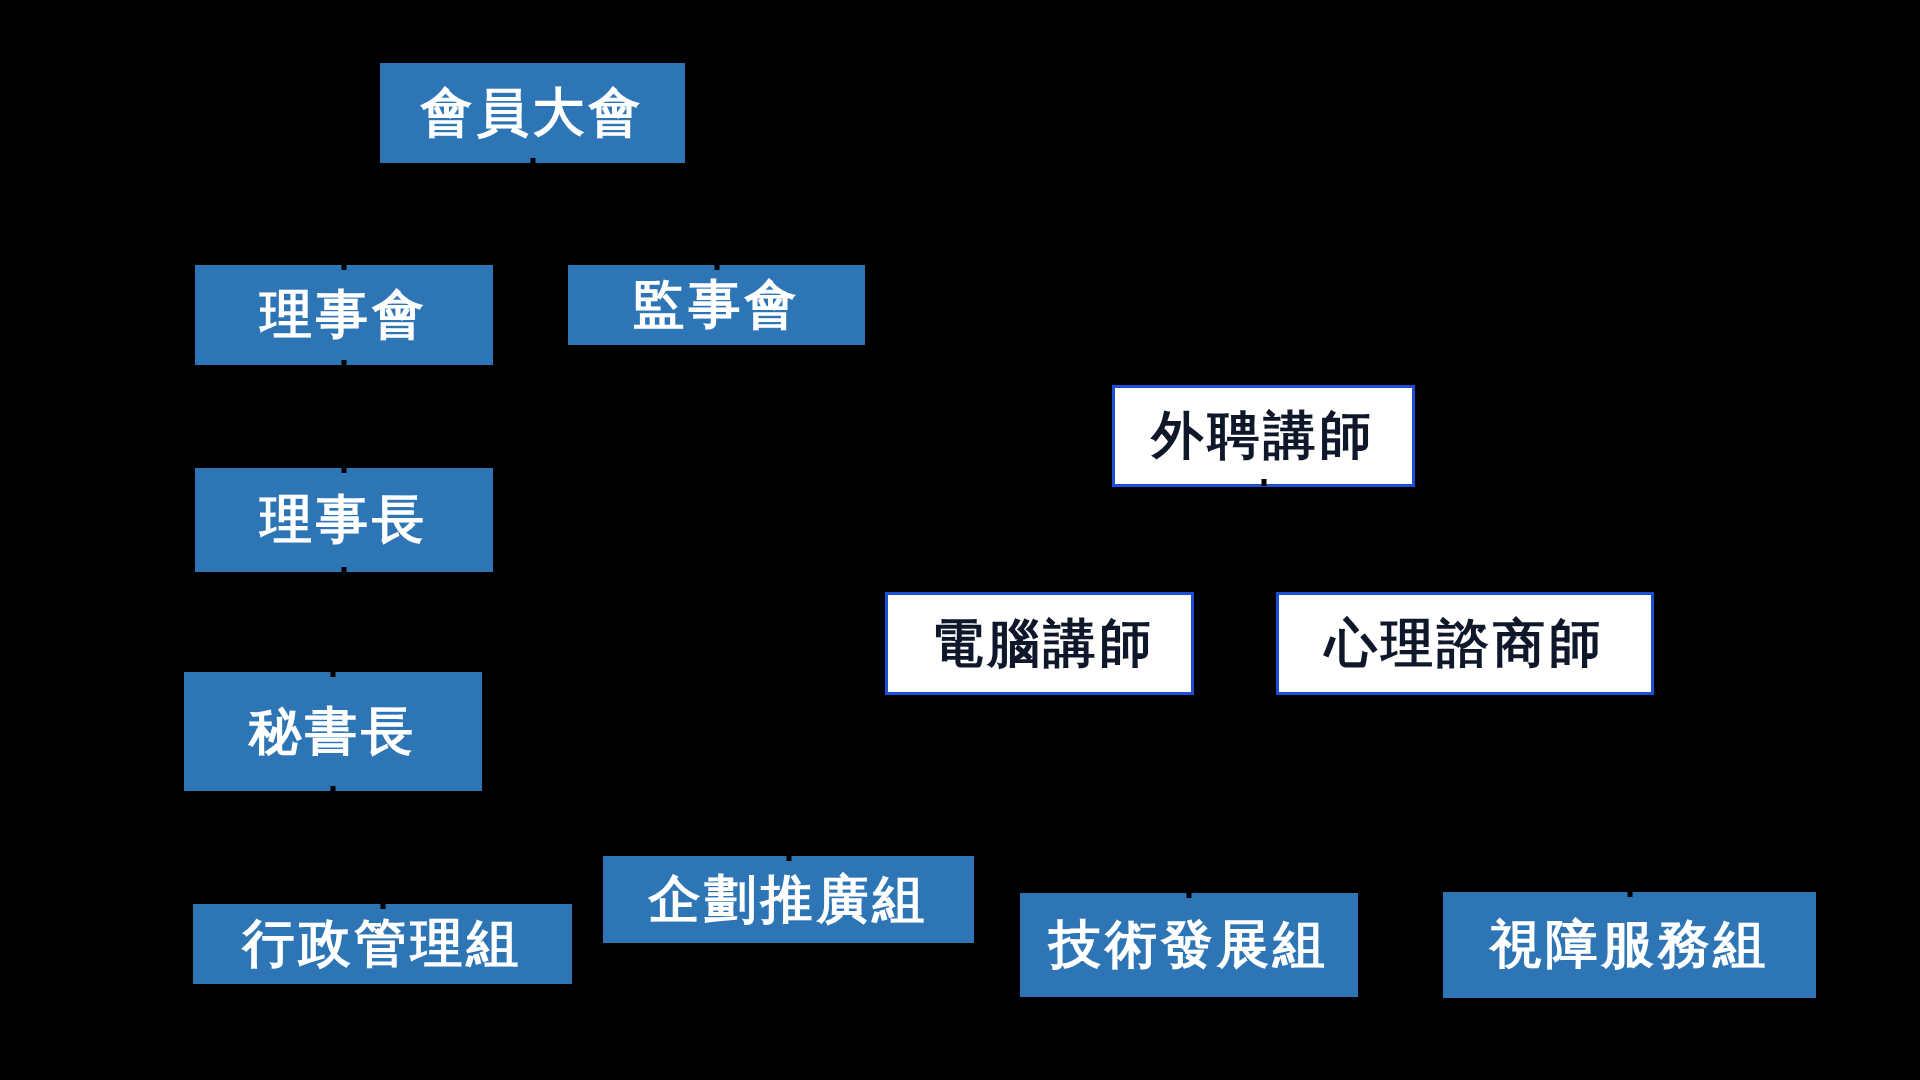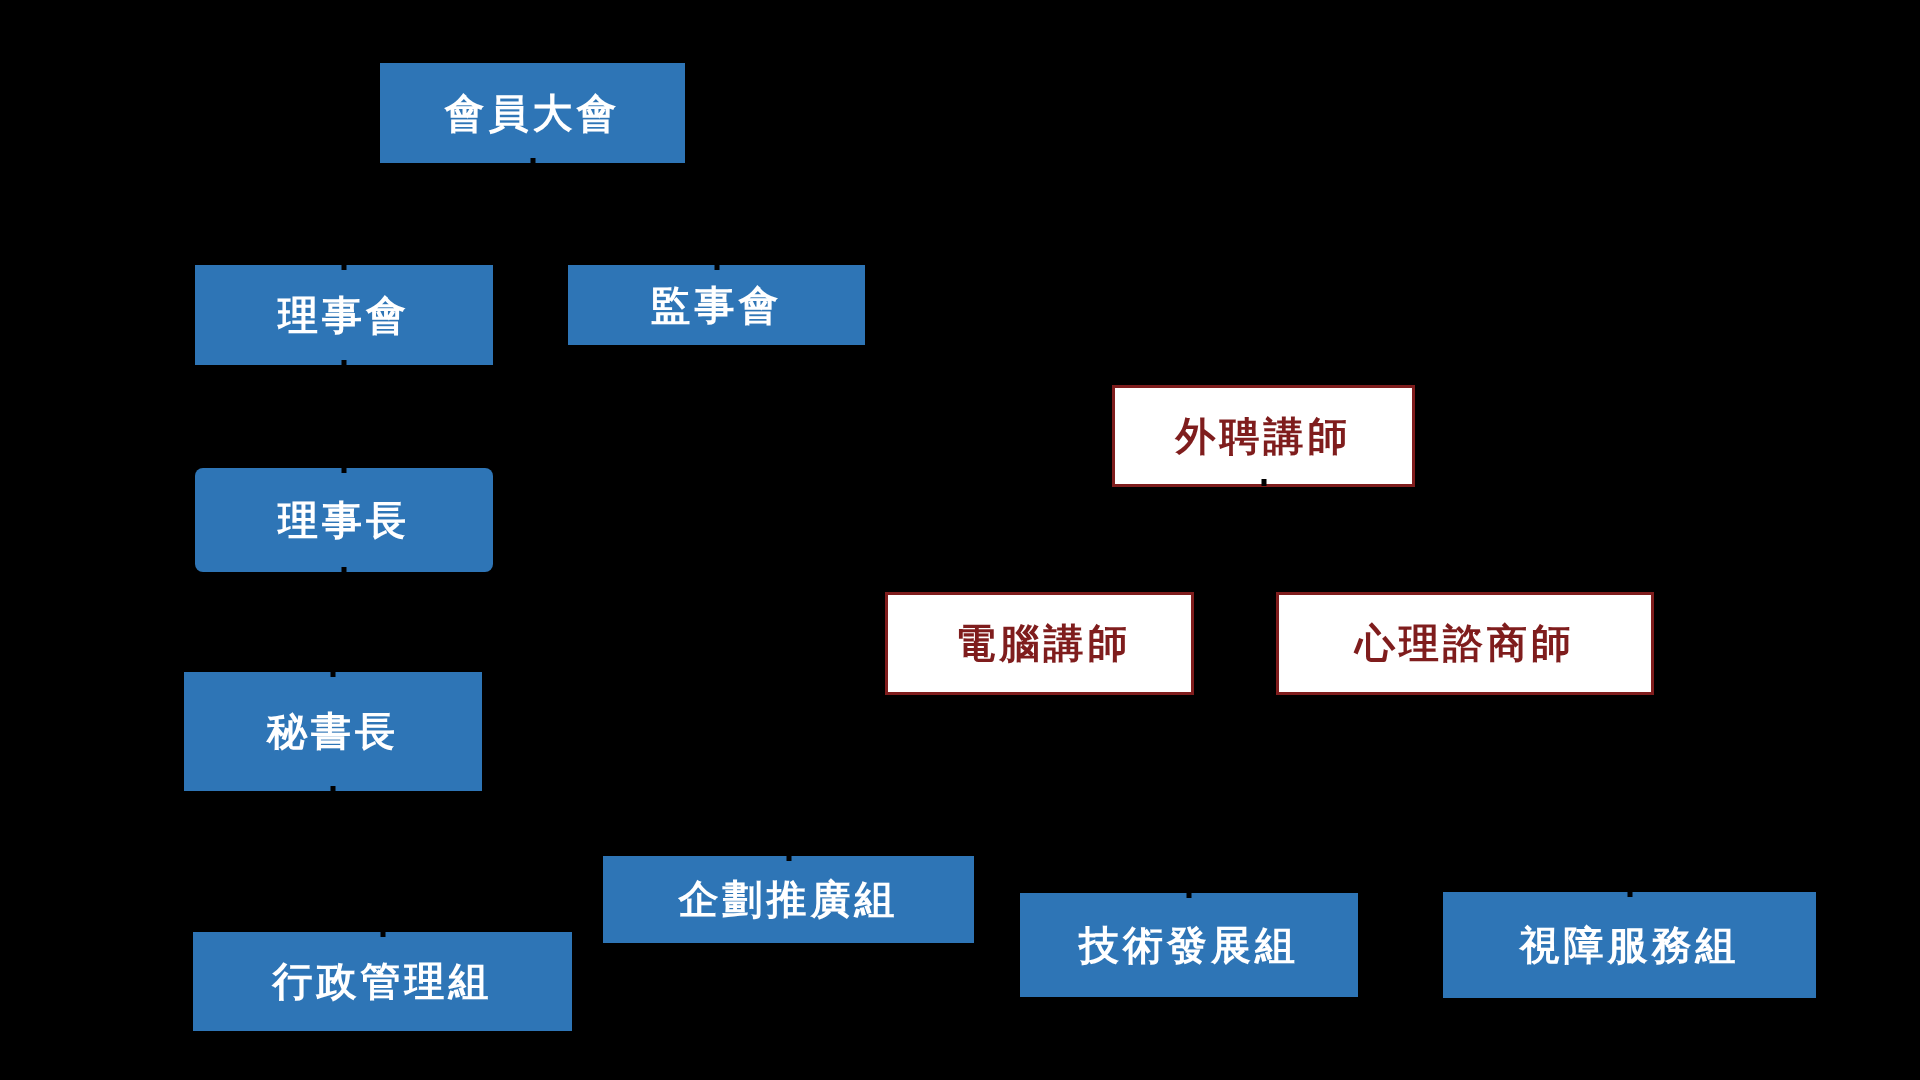--- a/index.html
+++ b/index.html
@@ -15,56 +15,56 @@
     overflow: hidden;
     font-family: "DejaVu Sans", sans-serif;
   }
   .node {
     position: absolute;
     display: flex;
     align-items: center;
     justify-content: center;
     box-sizing: border-box;
     font-weight: bold;
-    font-size: 40px;
+    font-size: 52px;
     letter-spacing: 4px;
     white-space: nowrap;
   }
   .node.solid {
     background: #2E75B6;
     color: #FFFFFF;
   }
   .node.outline {
     background: #FFFFFF;
-    border: 3px solid #7f1d1d;
-    color: #7f1d1d;
+    border: 3px solid #1d4ed8;
+    color: #0f172a;
   }
   
   .stub-t::before, .stub-b::after {
     content: "";
     position: absolute;
     left: 50%;
     transform: translateX(-50%);
     width: 5px;
     height: 7px;
     background: #000000;
   }
   .stub-t::before { top: -2px; }
   .stub-b::after  { bottom: -2px; }
 
   
   .n-assembly   { left: 380px;  top: 63px;  width: 305px; height: 100px; }
   .n-board      { left: 195px;  top: 265px; width: 298px; height: 100px; text-align: right; }
   .n-supervisors{ left: 568px;  top: 265px; width: 297px; height: 80px; }
   .n-external   { left: 1112px; top: 385px; width: 303px; height: 102px; }
-  .n-chairman   { left: 195px;  top: 468px; width: 298px; height: 104px; border-radius: 8px; }
+  .n-chairman   { left: 195px;  top: 468px; width: 298px; height: 104px; }
   .n-computer   { left: 885px;  top: 592px; width: 309px; height: 103px; padding-left: 8px; }
   .n-counselor  { left: 1276px; top: 592px; width: 378px; height: 103px; }
   .n-secretary  { left: 184px;  top: 672px; width: 298px; height: 119px; }
-  .n-admin      { left: 193px;  top: 932px; width: 379px; height: 99px; text-align: center; }
+  .n-admin      { left: 193px;  top: 904px; width: 379px; height: 80px; text-align: center; }
   .n-planning   { left: 603px;  top: 856px; width: 371px; height: 87px; }
   .n-tech       { left: 1020px; top: 893px; width: 338px; height: 104px; }
   .n-vision     { left: 1443px; top: 892px; width: 373px; height: 106px; }
 </style>
 </head>
 <body>
 
 <div class="canvas">
 
   <div class="node solid n-assembly stub-b">

